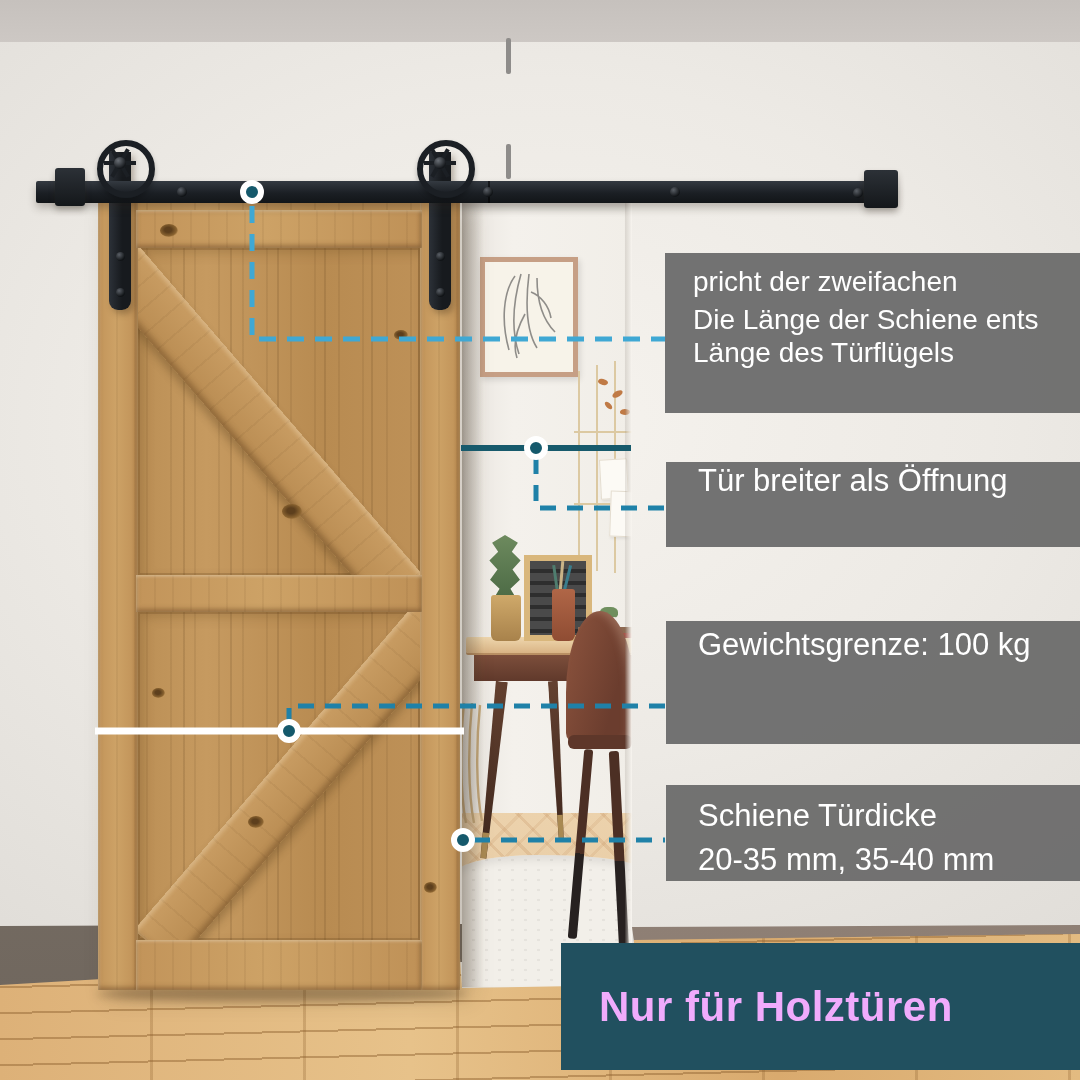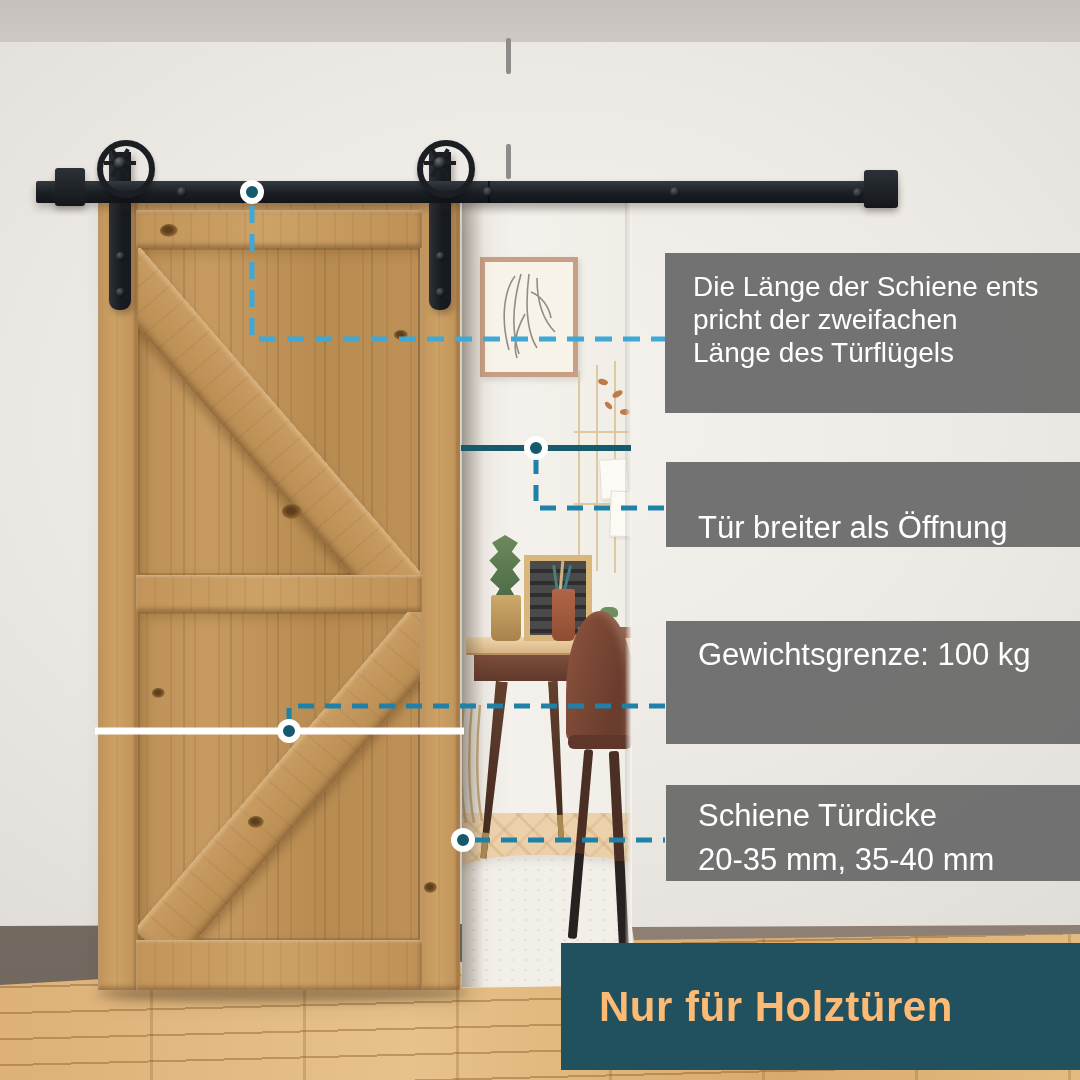--- a/index.html
+++ b/index.html
@@ -108,21 +108,21 @@
 
   
   svg.connectors{left:0;top:0;}
 
   
   .callout{background:rgba(109,109,109,.97);color:#fff;box-sizing:border-box;}
   .callout .t{font-size:31px;line-height:38px;}
   .callout .b{font-size:28px;line-height:33px;}
   .banner{left:561px;top:943px;width:519px;height:127px;background:#21505f;
     display:flex;align-items:center;box-sizing:border-box;padding-left:38px;}
-  .banner .t{color:#fdba74;font-size:42px;font-weight:bold;letter-spacing:.5px;}
+  .banner .t{color:#f0abfc;font-size:42px;font-weight:bold;letter-spacing:.5px;}
 </style>
 </head>
 <body>
 
 <div class="stage">
 
   <div class="abs ceiling"></div>
   <div class="abs wall"></div>
   <div class="abs wall-mark" style="top:38px;height:36px;"></div>
   <div class="abs wall-mark" style="top:144px;height:35px;"></div>
@@ -243,30 +243,30 @@
     <path d="M95 731 H464" fill="none" stroke="#ffffff" stroke-width="7"></path>
     <path d="M289 724 V706 H665" fill="none" stroke="#1f81a8" stroke-width="5" stroke-dasharray="16 11"></path>
     <path d="M474 840 H665" fill="none" stroke="#1f81a8" stroke-width="5" stroke-dasharray="16 11"></path>
     <circle cx="252" cy="192" r="9" fill="#15596c" stroke="#ffffff" stroke-width="6"></circle>
     <circle cx="536" cy="448" r="9" fill="#15596c" stroke="#ffffff" stroke-width="6"></circle>
     <circle cx="289" cy="731" r="9" fill="#15596c" stroke="#ffffff" stroke-width="6"></circle>
     <circle cx="463" cy="840" r="9" fill="#15596c" stroke="#ffffff" stroke-width="6"></circle>
   </svg>
 
   <div class="abs callout" style="left:665px;top:253px;width:415px;height:160px;padding:12px 10px 0 28px;">
+    <div class="b">pricht der zweifachen</div>
     <div class="b" style="margin-top:5px;">Die Länge der Schiene ents</div>
-    <div class="b">pricht der zweifachen</div>
     <div class="b">Länge des Türflügels</div>
   </div>
 
-  <div class="abs callout" style="left:666px;top:462px;width:414px;height:85px;display:flex;align-items:flex-end;padding-left:32px;">
+  <div class="abs callout" style="left:666px;top:462px;width:414px;height:85px;display:flex;align-items:flex-start;padding-left:32px;">
     <div class="t">Tür breiter als Öffnung</div>
   </div>
 
-  <div class="abs callout" style="left:666px;top:621px;width:414px;height:123px;padding:10px 10px 0 32px;">
+  <div class="abs callout" style="left:666px;top:621px;width:414px;height:123px;padding:0 10px 0 32px;">
     <div class="t" style="line-height:47px;">Gewichtsgrenze: 100 kg</div>
   </div>
 
   <div class="abs callout" style="left:666px;top:785px;width:414px;height:96px;padding:9px 10px 0 32px;">
     <div class="t" style="line-height:44px;">Schiene Türdicke</div>
     <div class="t" style="line-height:44px;">20-35 mm, 35-40 mm</div>
   </div>
 
   <div class="abs banner">
     <div class="t">Nur für Holztüren</div>

